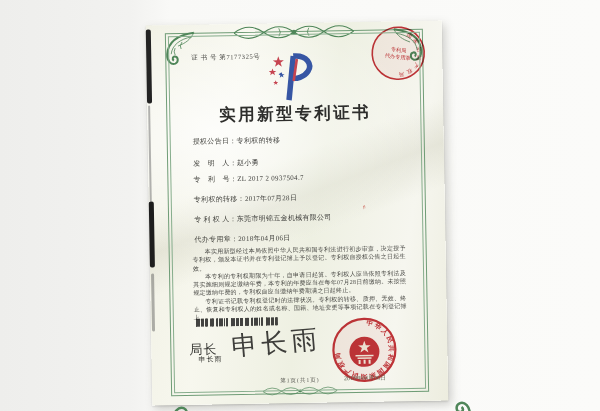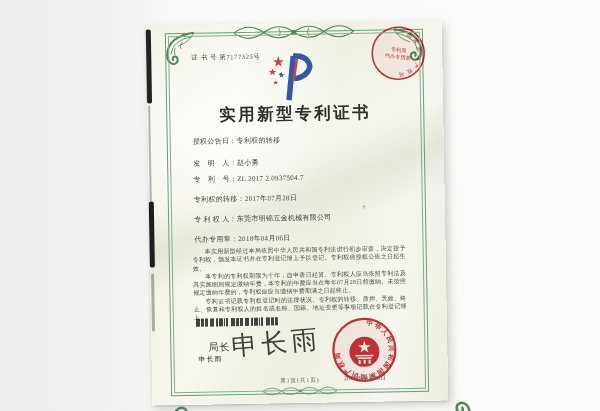--- a/index.html
+++ b/index.html
@@ -62,21 +62,21 @@
     position:absolute;left:23px;top:214px;width:213px;
     font-size:6px;line-height:1.38;letter-spacing:.2px;color:#4b4b47;text-align:justify;
   }
   .paras p{margin:0;text-indent:2em;}
   .barcode{
     position:absolute;left:25px;top:285px;width:82px;height:8px;opacity:.82;
     background:
       repeating-linear-gradient(90deg,#1c1c1c 0 1px,transparent 1px 2px,#1c1c1c 2px 4px,transparent 4px 7px),
       repeating-linear-gradient(90deg,#1c1c1c 0 2px,transparent 2px 5px);
   }
-  .director-label{position:absolute;left:37px;top:307px;font-size:10px;color:#3c3c38;letter-spacing:1px;}
+  .director-label{position:absolute;left:18px;top:307px;font-size:13px;color:#3c3c38;letter-spacing:1px;}
   .director-name{position:absolute;left:27px;top:321px;font-size:7px;color:#3c3c38;letter-spacing:1px;}
   .signature{
     position:absolute;left:60px;top:292px;width:120px;
     font-size:26px;color:#262624;transform:rotate(-4deg);
     font-family:"DejaVu Serif","Liberation Serif",serif;opacity:.88;letter-spacing:4px;white-space:nowrap;
   }
   .office-seal{position:absolute;left:153px;top:279px;width:80px;height:80px;mix-blend-mode:multiply;}
   .agent-seal{position:absolute;left:203px;top:-6px;width:58px;height:58px;mix-blend-mode:multiply;transform:rotate(8deg);}
   .page-footer{
     position:absolute;left:0;top:345px;width:100%;text-align:center;

